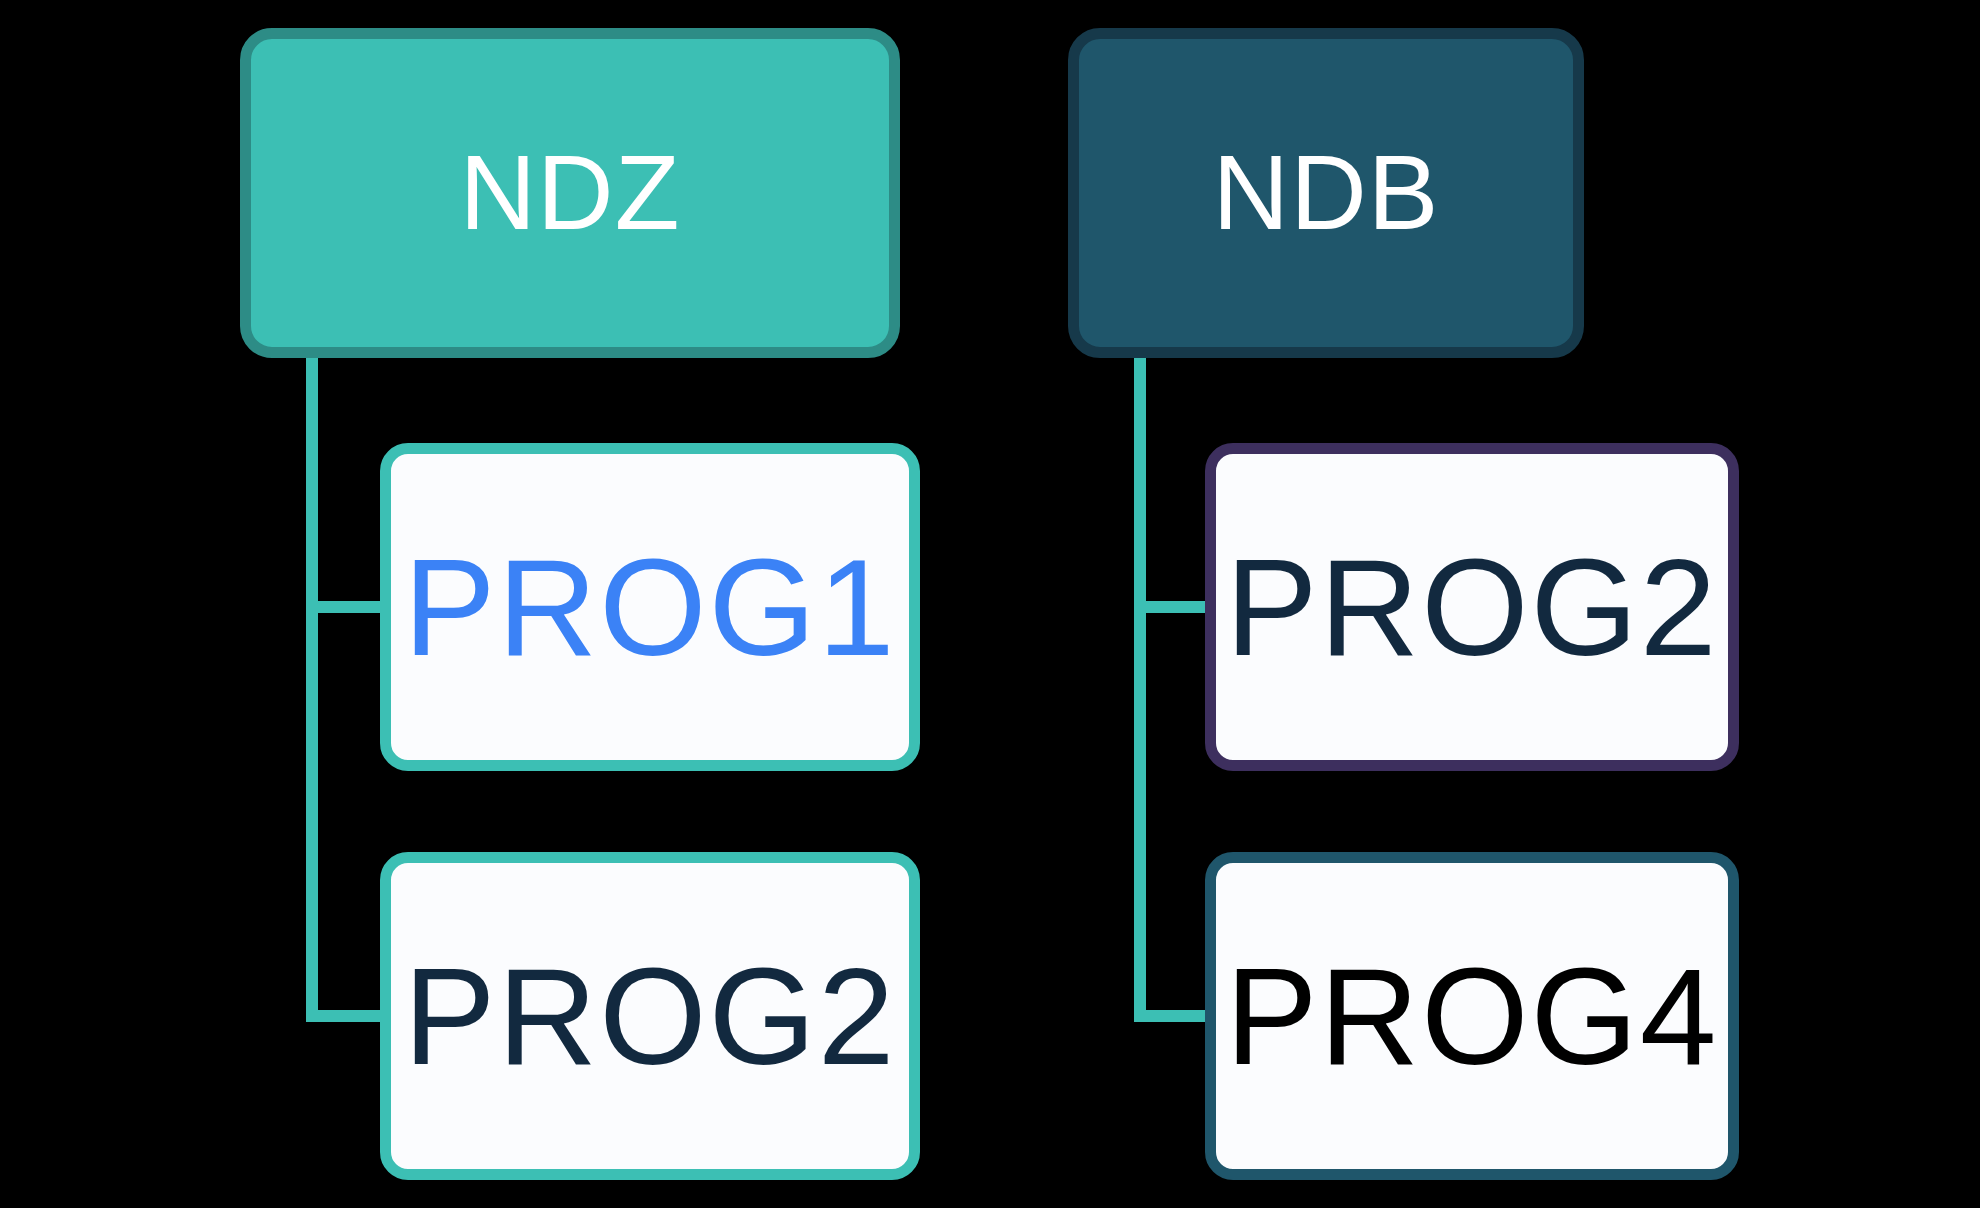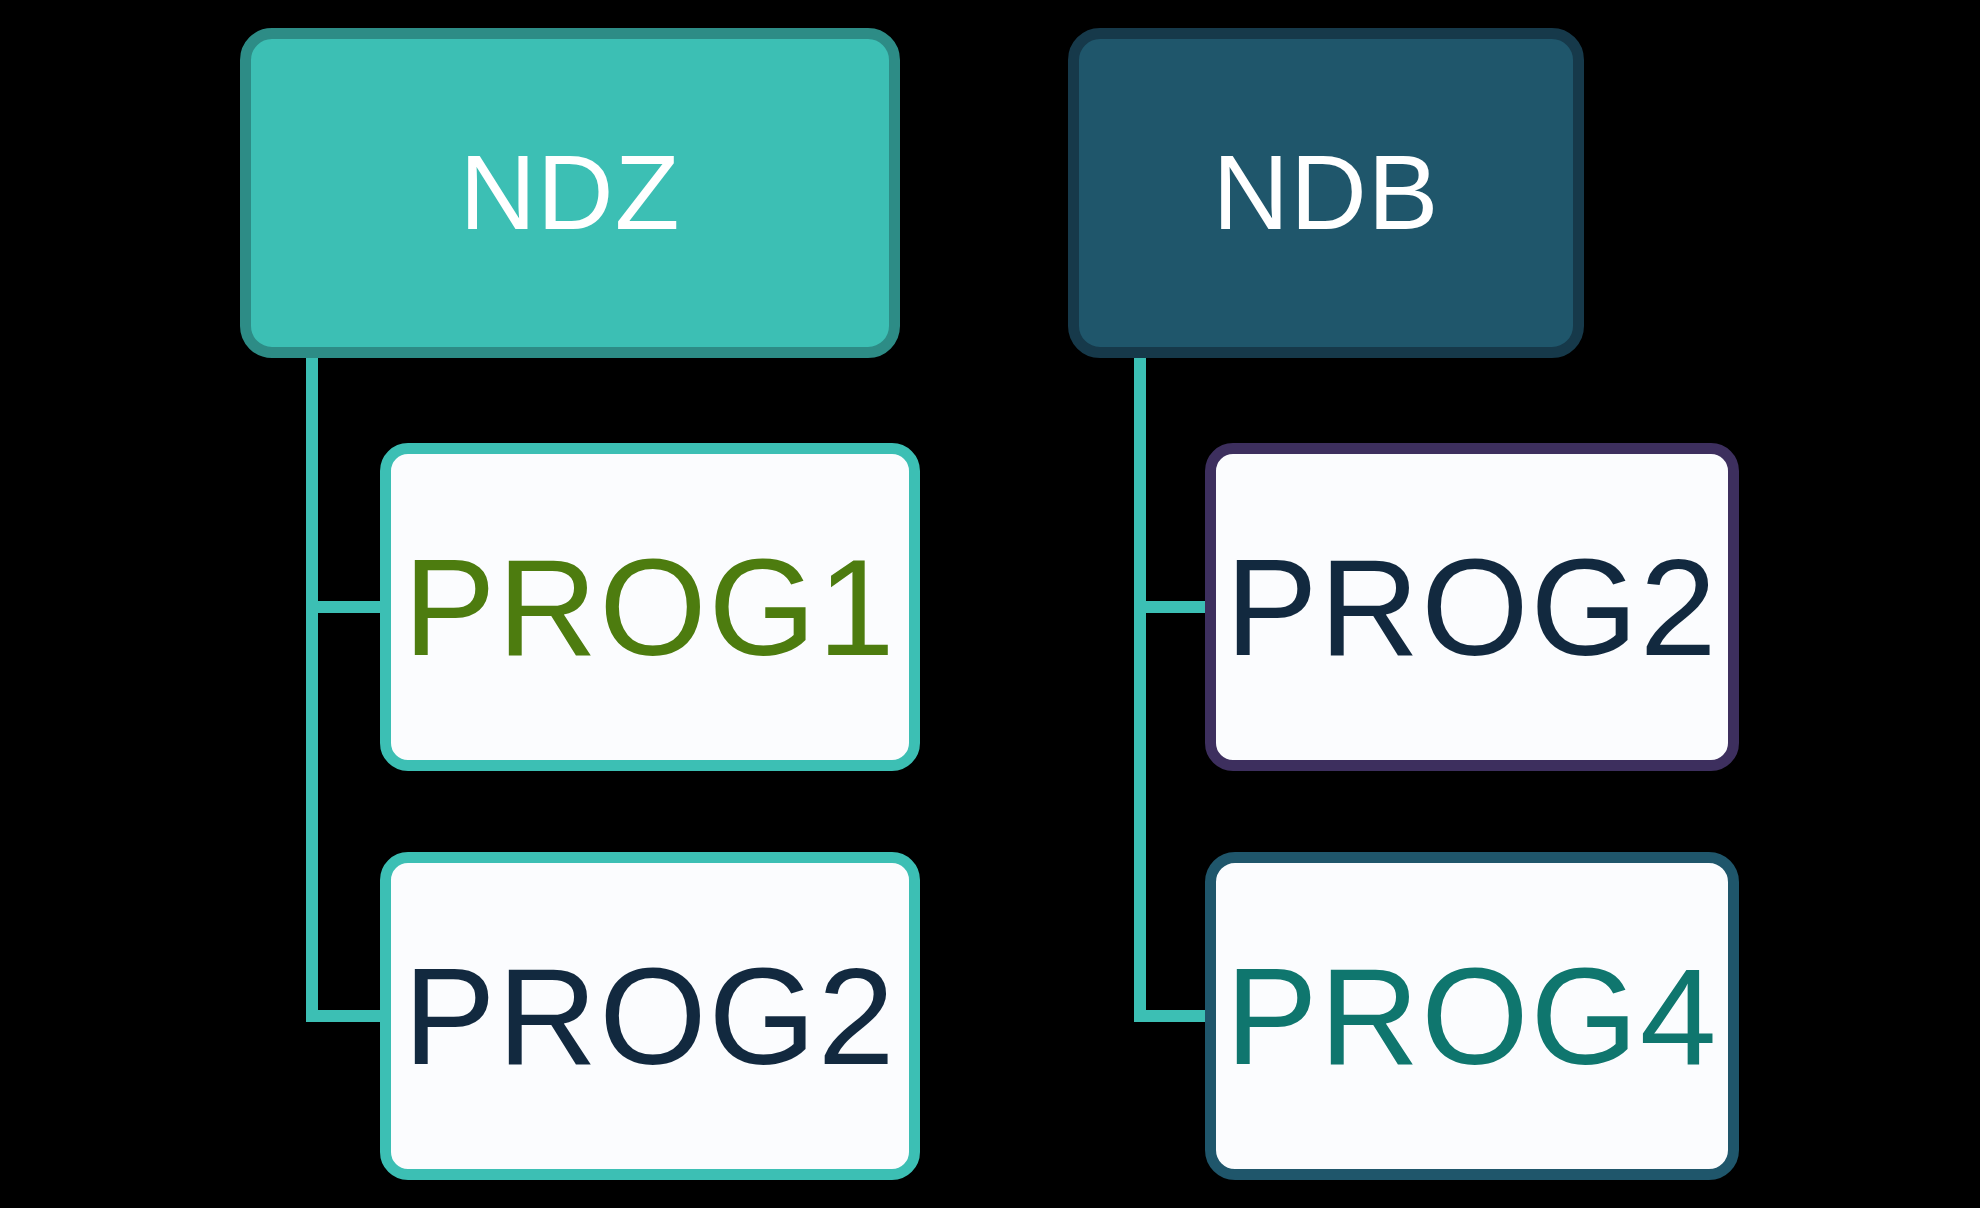--- a/index.html
+++ b/index.html
@@ -65,37 +65,37 @@
 <div class="stage">
 
   <div class="connector lv" style="background-color: rgb(60, 191, 180);"></div>
   <div class="connector lh1" style="background-color: rgb(60, 191, 180);"></div>
   <div class="connector lh2" style="background-color: rgb(60, 191, 180);"></div>
 
   <div class="node parent lp" style="background-color: rgb(60, 191, 180); border-color: rgb(45, 140, 134); color: rgb(255, 255, 255);">
     <span>NDZ</span>
   </div>
 
-  <div class="node child lc1" style="background-color: rgb(251, 252, 254); border-color: rgb(60, 191, 180); color: #4d7c0f;">
+  <div class="node child lc1" style="background-color: rgb(251, 252, 254); border-color: rgb(60, 191, 180); color: #3b82f6;">
     <span>PROG1</span>
   </div>
 
   <div class="node child lc2" style="background-color: rgb(251, 252, 254); border-color: rgb(60, 191, 180); color: rgb(18, 41, 63);">
     <span>PROG2</span>
   </div>
 
   <div class="connector rv" style="background-color: rgb(60, 191, 180);"></div>
   <div class="connector rh1" style="background-color: rgb(60, 191, 180);"></div>
   <div class="connector rh2" style="background-color: rgb(60, 191, 180);"></div>
 
   <div class="node parent rp" style="background-color: rgb(31, 86, 107); border-color: rgb(22, 57, 74); color: rgb(255, 255, 255);">
     <span>NDB</span>
   </div>
 
   <div class="node child rc1" style="background-color: rgb(251, 252, 254); border-color: rgb(61, 47, 94); color: rgb(18, 41, 63);">
     <span>PROG2</span>
   </div>
 
-  <div class="node child rc2" style="background-color: rgb(251, 252, 254); border-color: rgb(31, 86, 107); color: #0f766e; border-radius: 30px;">
+  <div class="node child rc2" style="background-color: rgb(251, 252, 254); border-color: rgb(31, 86, 107); color: #000000;">
     <span>PROG4</span>
   </div>
 
 </div>
 
 </body></html>

